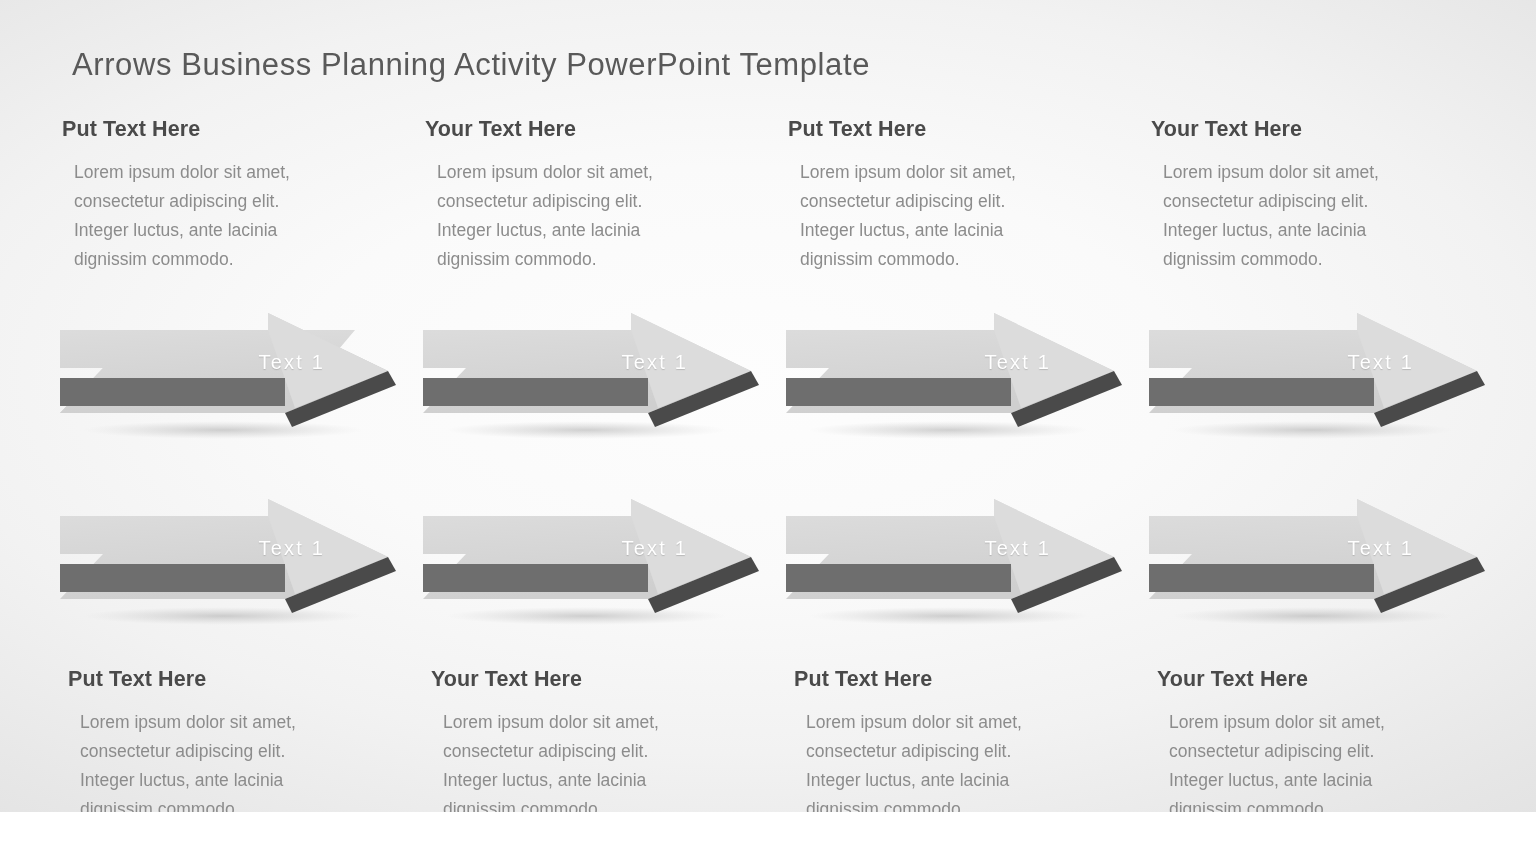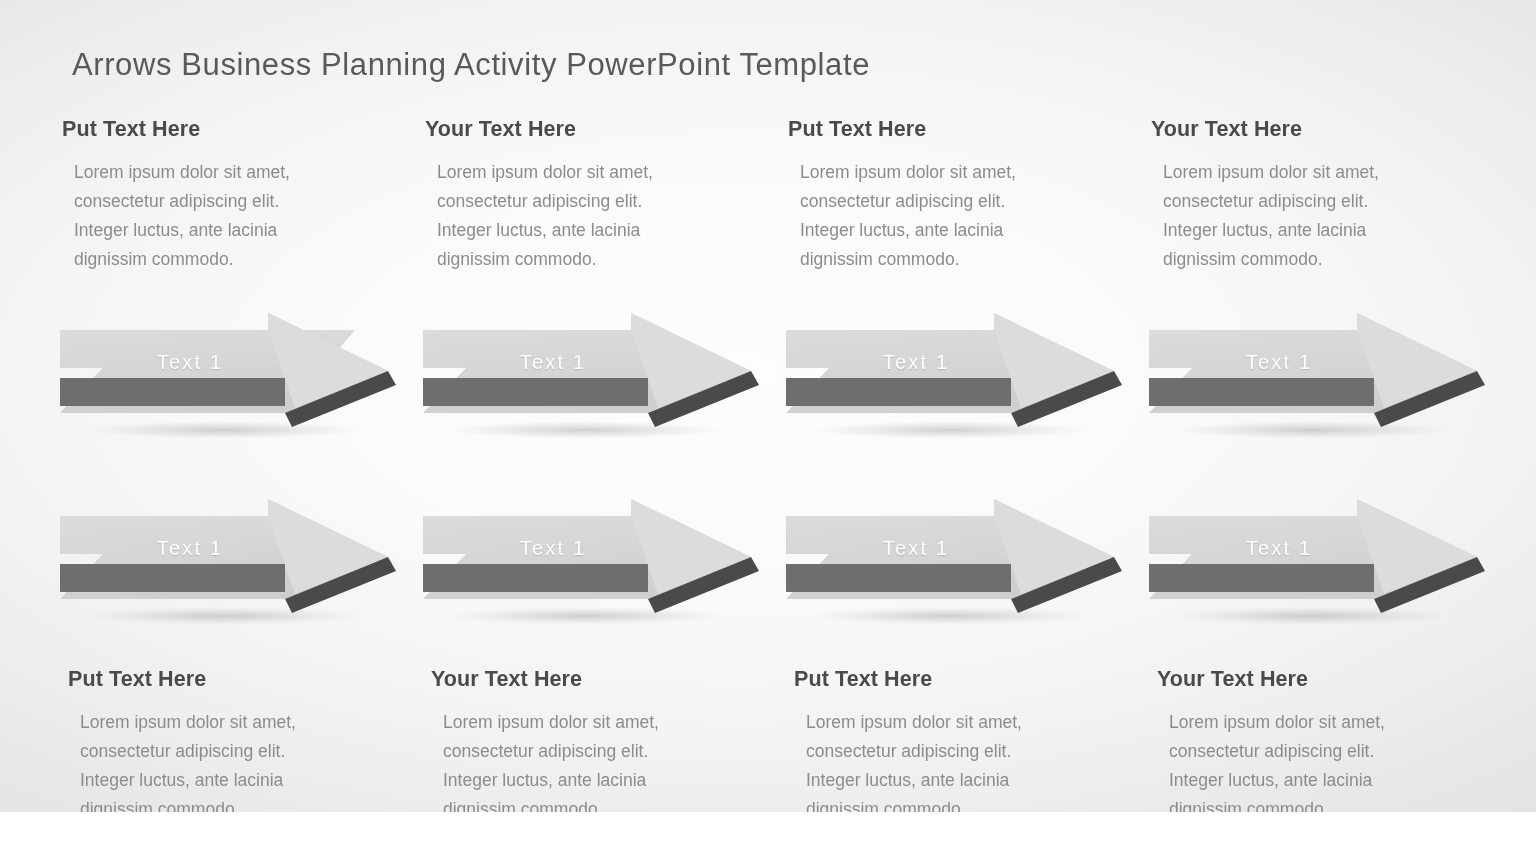--- a/index.html
+++ b/index.html
@@ -80,21 +80,21 @@
     width: 345px;
     height: 140px;
   }
   .arrow svg { display: block; width: 345px; height: 140px; }
 
   .arrow-label {
     position: absolute;
     top: 43px;
     left: 0;
     width: 270px;
-    text-align: center;
+    text-align: right;
     font-size: 20px;
     color: #ffffff;
     letter-spacing: 2.2px;
     pointer-events: none;
     text-shadow: 0 1px 1px rgba(120,120,120,0.35);
   }
 
   .arrow-row1 { top: 308px; }
   .arrow-row2 { top: 494px; }
   .arrow.c1 { left: 55px; }

